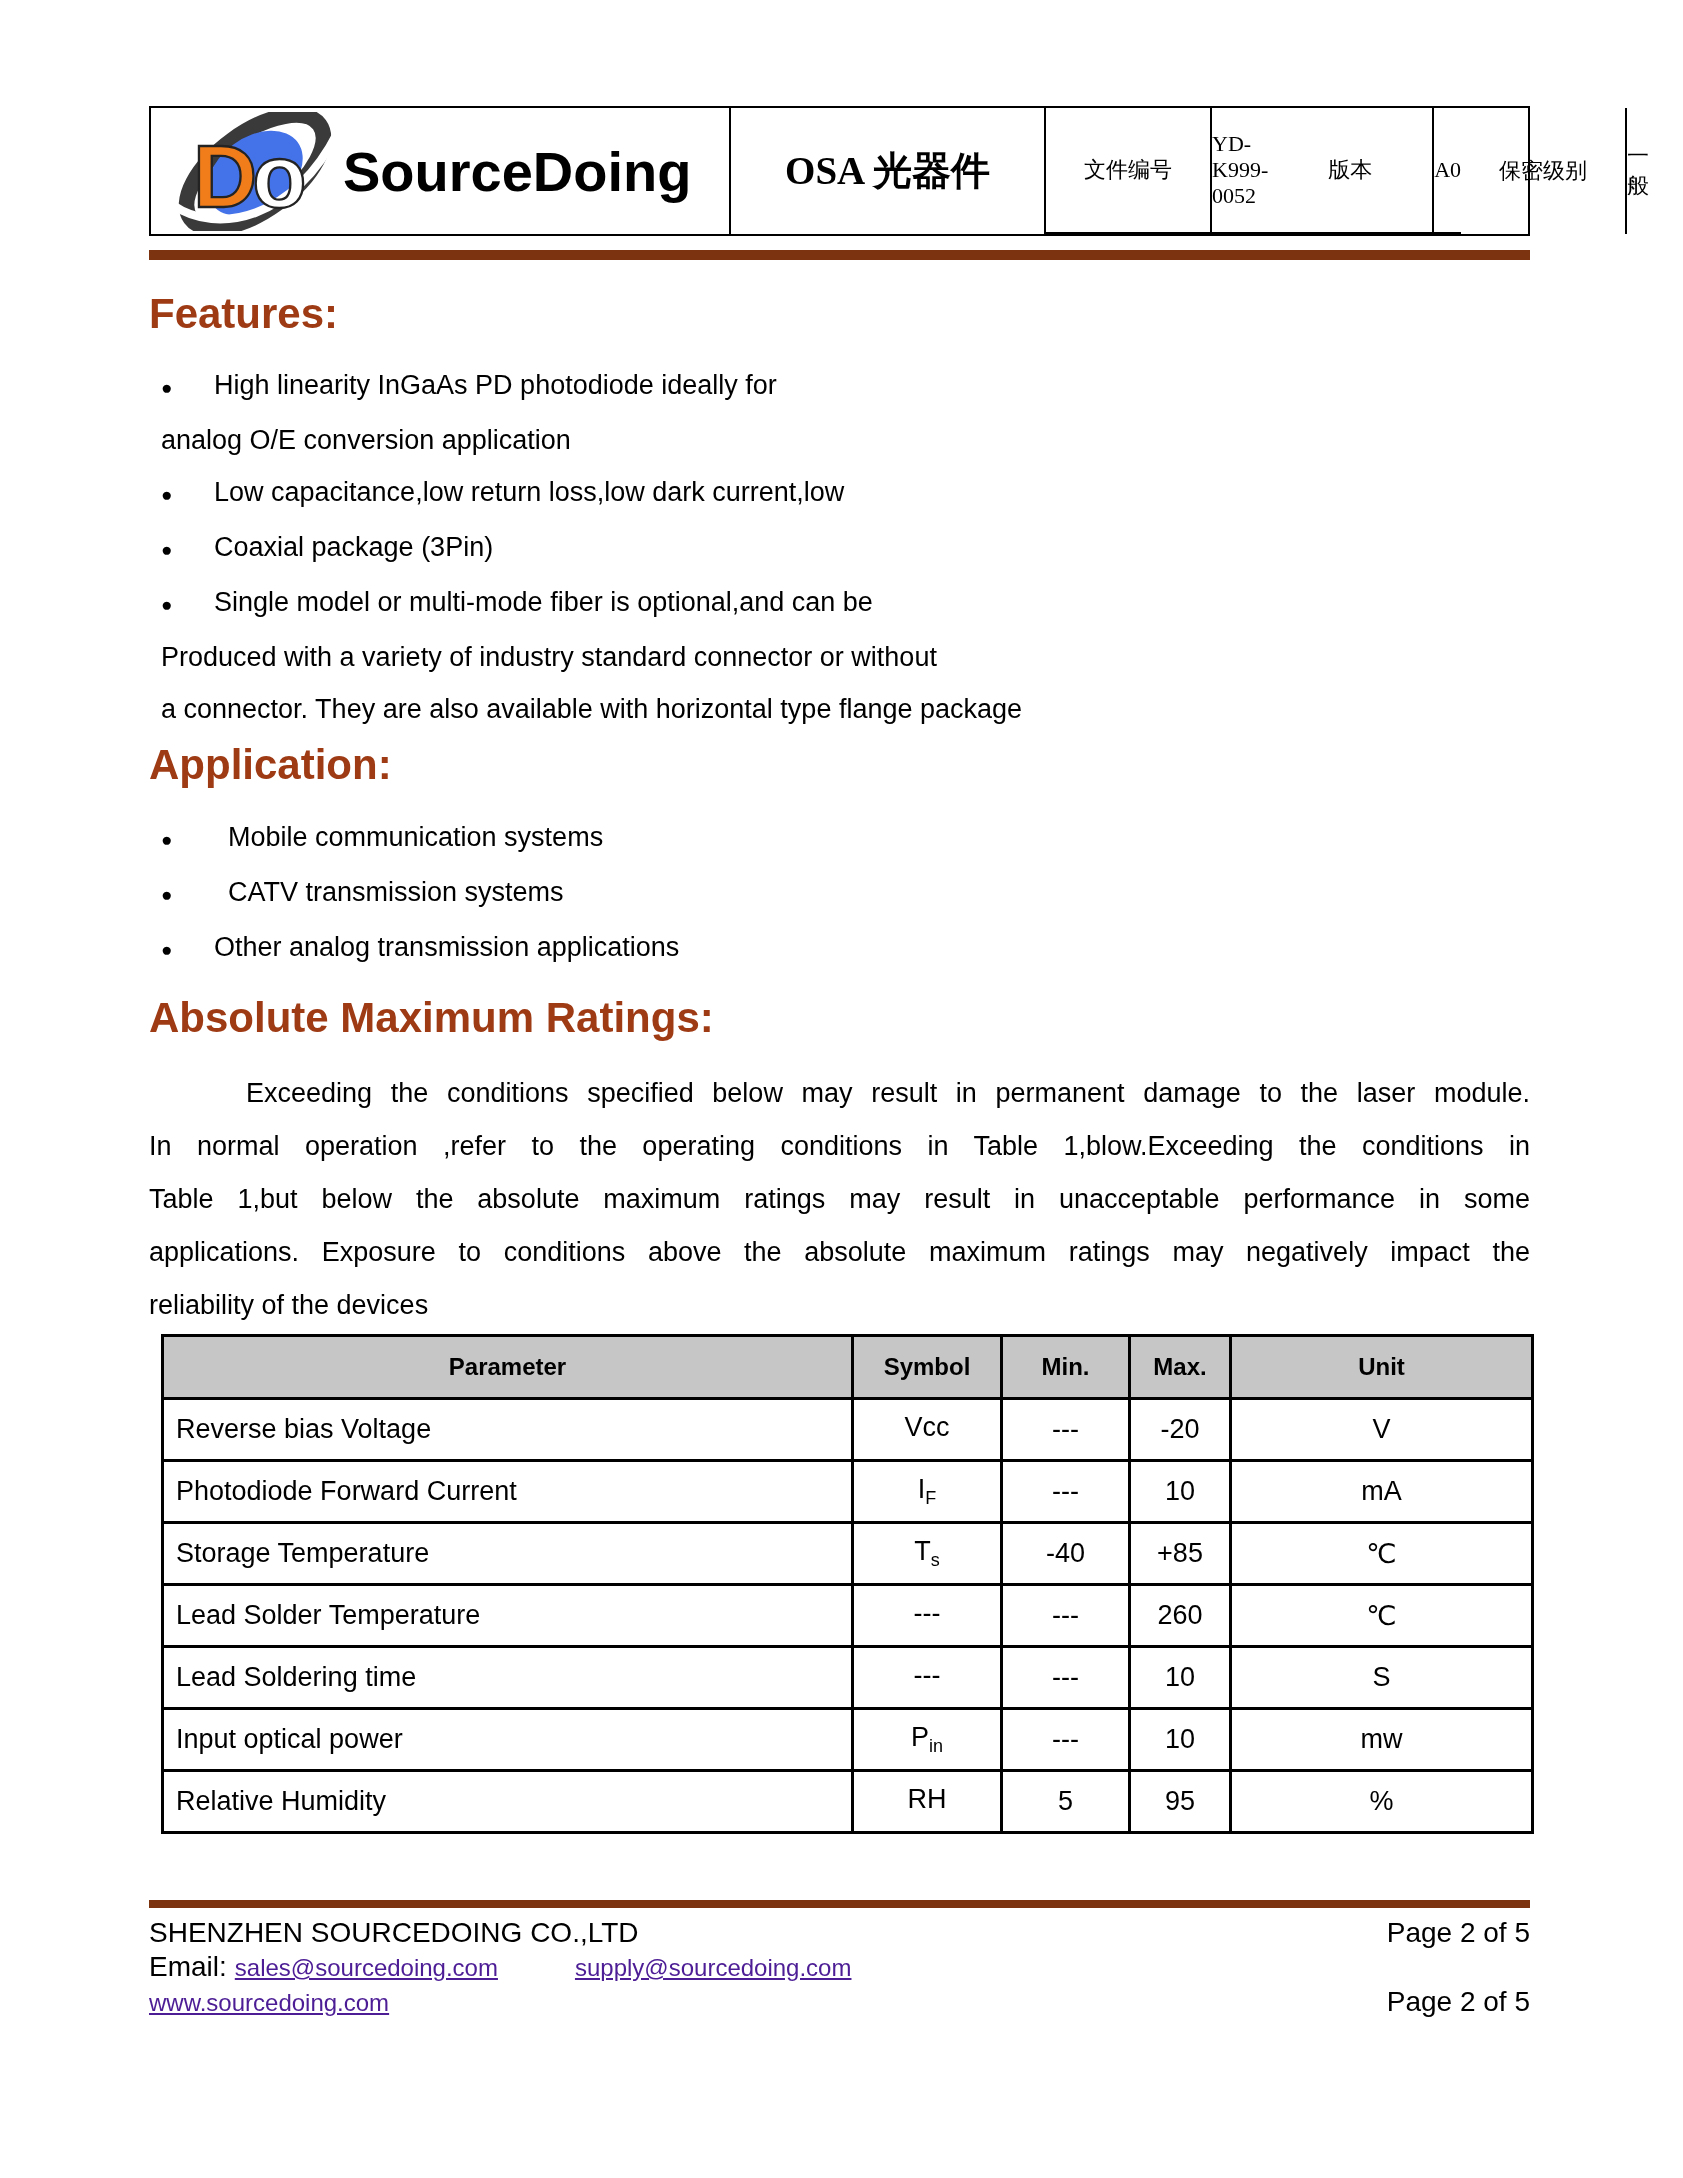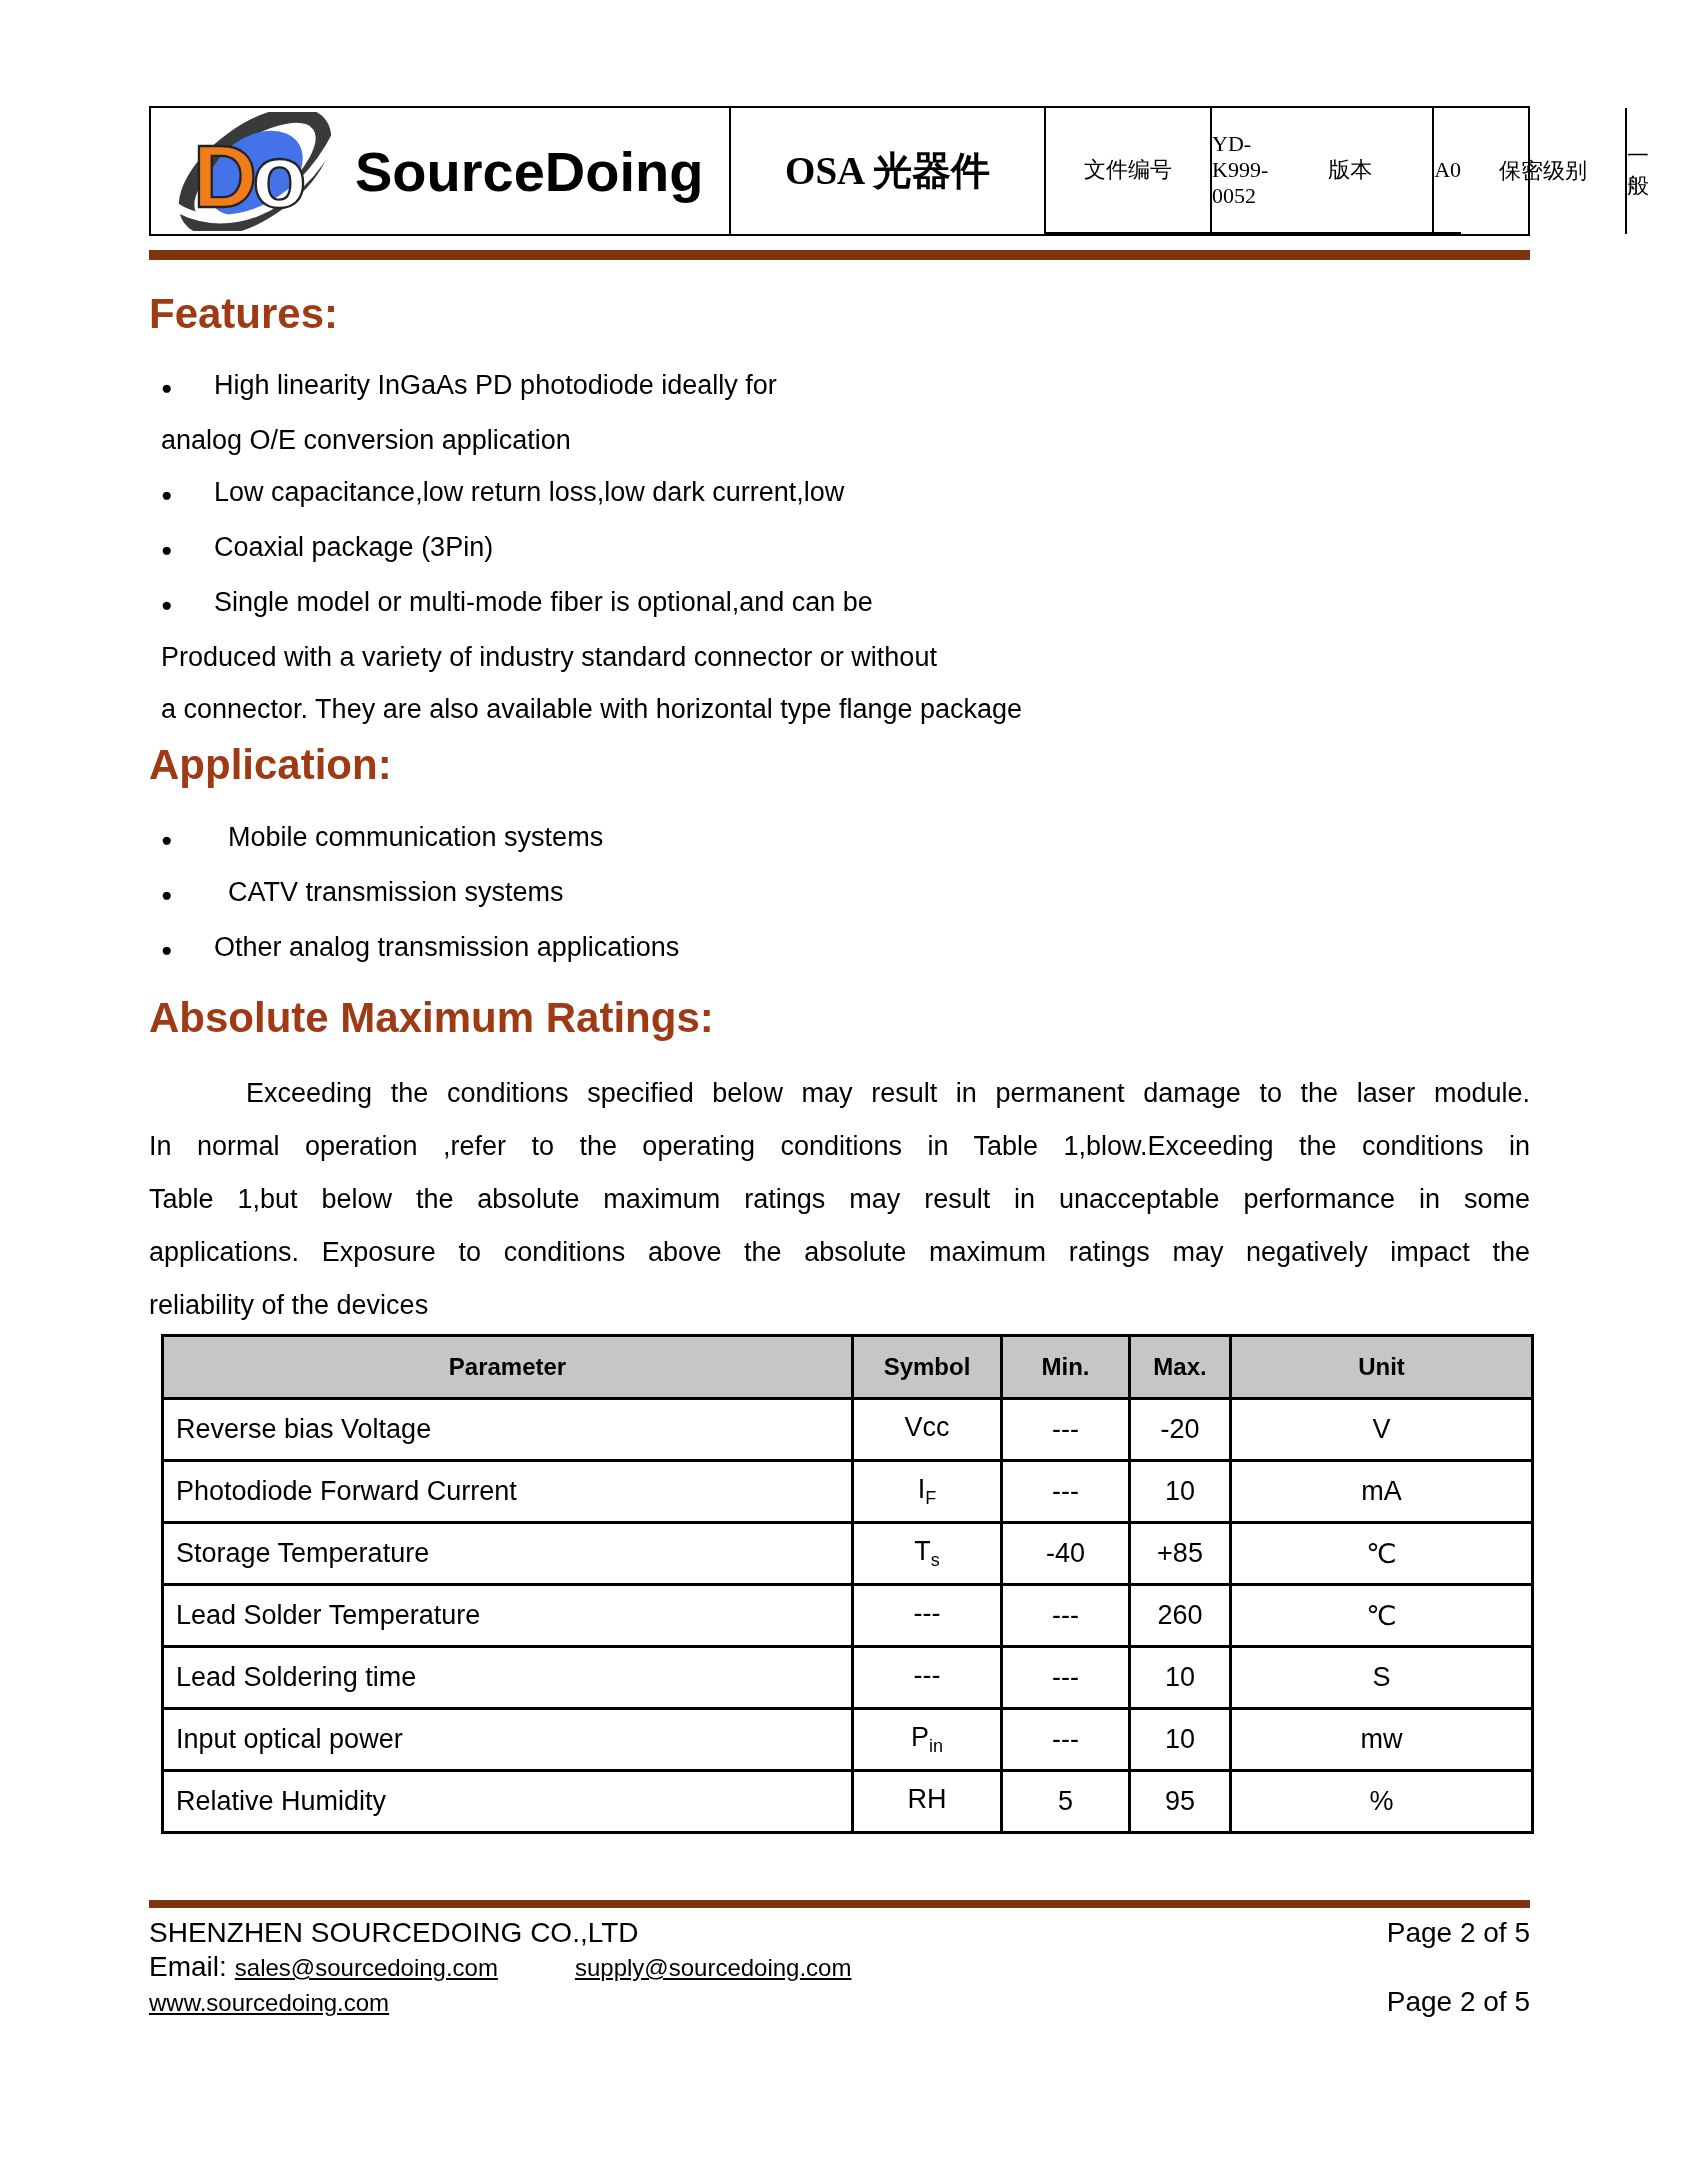--- a/index.html
+++ b/index.html
@@ -6,21 +6,21 @@
   .page {
     position:relative; width:1683px; height:2178px; background:#ffffff;
     font-family:"Liberation Sans","DejaVu Sans",sans-serif; color:#000;
     overflow:hidden;
   }
   .content { position:absolute; left:149px; top:106px; width:1381px; }
 
   
   .hdr-table { display:flex; height:130px; border:2px solid #000; box-sizing:border-box; background:#fff; }
   .logo-cell { flex:0 0 580px; border-right:2px solid #000; display:flex; align-items:center; padding-left:16px; box-sizing:border-box; overflow:hidden; }
-  .logo-wordmark { font-size:56px; font-weight:bold; letter-spacing:0px; margin-left:12px; }
+  .logo-wordmark { font-size:56px; font-weight:bold; letter-spacing:0px; margin-left:0; }
   .title-cell { flex:0 0 315px; border-right:2px solid #000; display:flex; align-items:center; justify-content:center;
     font-family:"Liberation Serif","DejaVu Serif",serif; font-size:39px; font-weight:bold; box-sizing:border-box; }
   .info-cell { flex:1; display:flex; flex-direction:row; font-family:"Liberation Serif","DejaVu Serif",serif; font-size:22px; }
   .info-row { flex:1; display:flex; border-bottom:2px solid #000; }
   .info-row:last-child { border-bottom:none; }
   .info-label { flex:0 0 164px; border-right:2px solid #000; display:flex; align-items:center; justify-content:center; }
   .info-value { flex:1; display:flex; align-items:center; justify-content:center; }
 
   .rule { height:10px; background:#7c3310; margin-top:14px; }
   .rule.footer-rule { height:8px; margin-top:66px; }
@@ -50,21 +50,21 @@
   table.ratings th, table.ratings td { border:3px solid #000; box-sizing:border-box; }
   table.ratings th { height:63px; background:#c6c6c6; font-size:24px; font-weight:bold; text-align:center; }
   table.ratings td { height:62px; font-size:27px; text-align:center; }
   table.ratings td.param, table.ratings th.param { text-align:left; padding-left:12px; }
   table.ratings sub { font-size:18px; }
 
   
   .foot { font-size:28px; }
   .foot-row { display:flex; justify-content:space-between; align-items:baseline; line-height:34px; }
   .foot-row.first { margin-top:8px; }
-  .flink { color:#000000; font-size:24px; }
+  .flink { color:#4c1d95; font-size:24px; }
   .email-label { margin-right:8px; }
   .email-gap { display:inline-block; width:77px; }
 </style>
 </head>
 <body>
 
 <div class="page">
   <div class="content">
 
     <div class="hdr-table">

